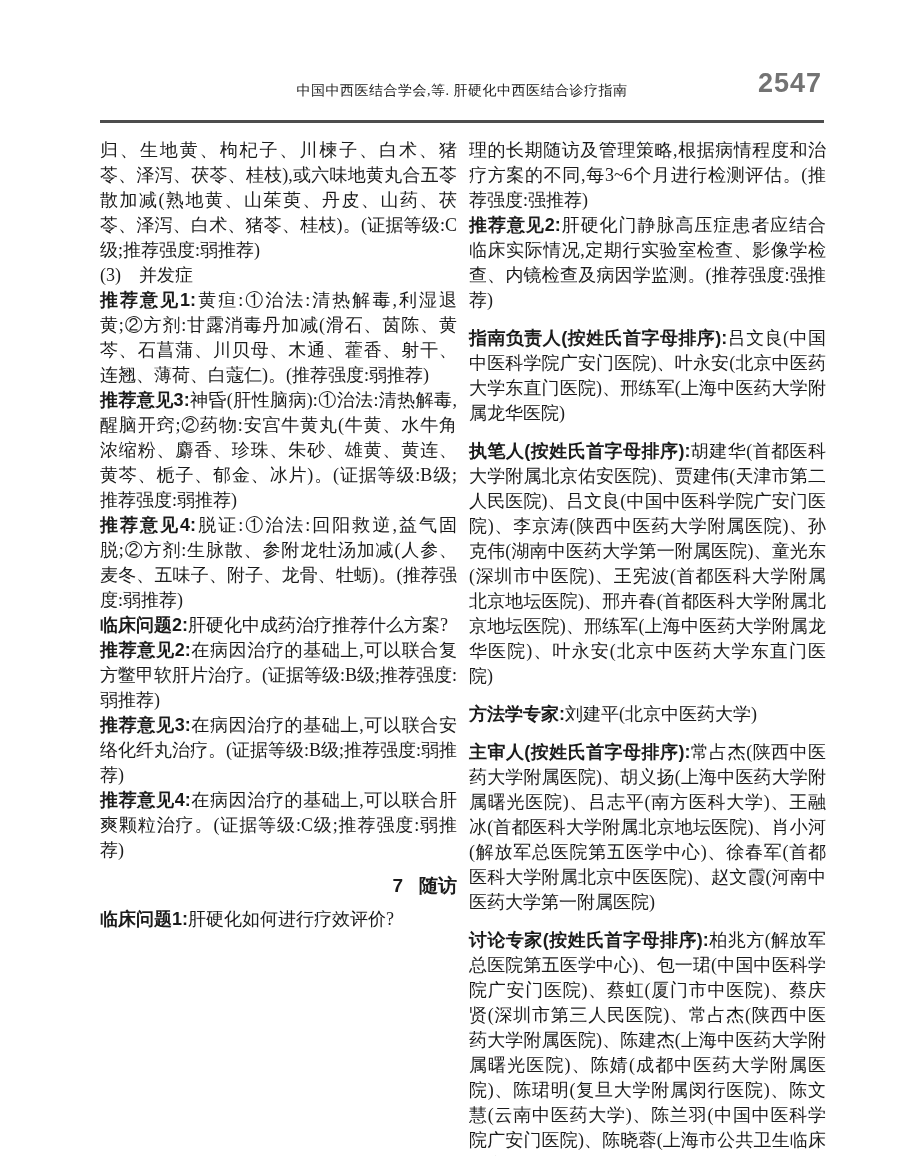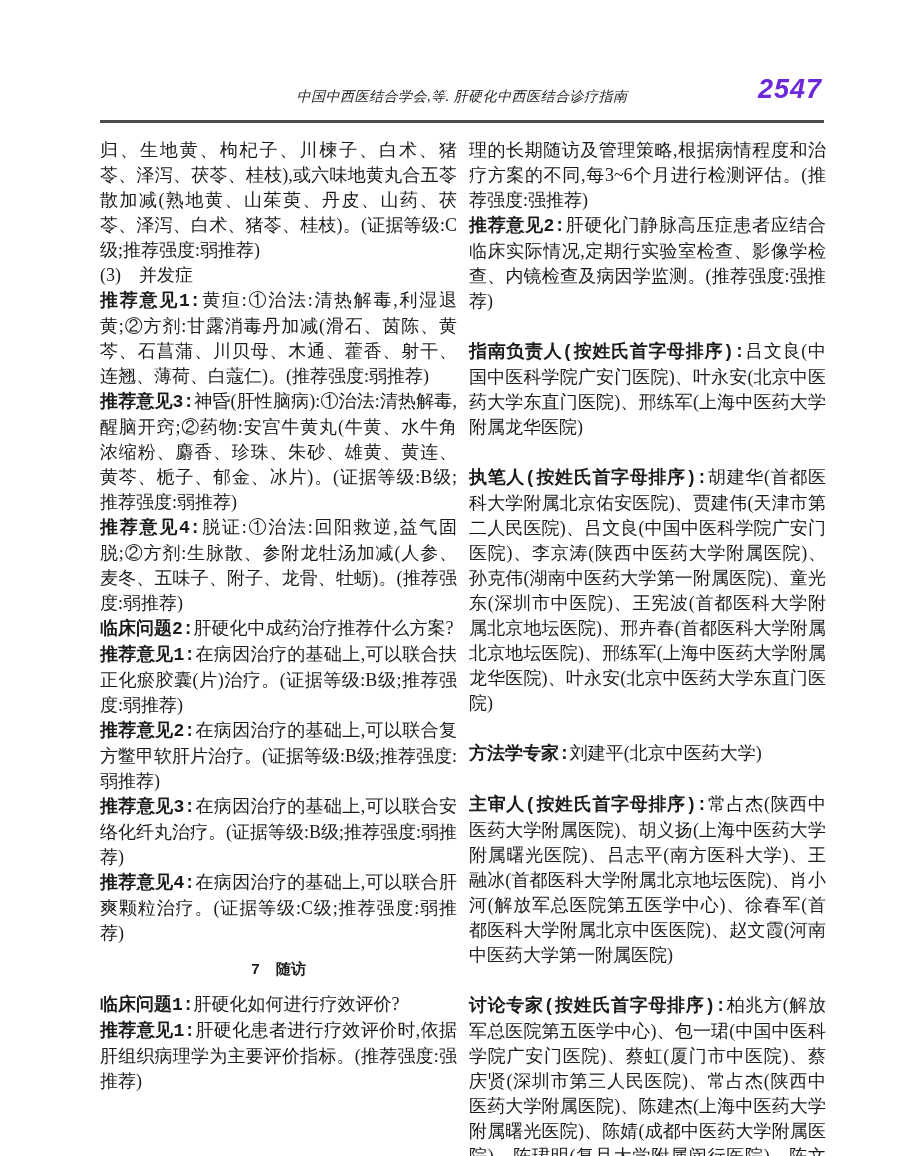--- a/index.html
+++ b/index.html
@@ -2,43 +2,43 @@
 <html><head>
 <meta charset="utf-8">
 <style>
   html,body{margin:0;padding:0;}
   body{
     width:924px;height:1156px;background:#ffffff;
     font-family:"Liberation Serif","DejaVu Serif",serif;
     color:#1b1b1b;
   }
   .page{position:relative;width:924px;height:1156px;background:#ffffff;overflow:hidden;}
-  .header{position:absolute;left:100px;top:78px;width:724px;height:34px;font-style:italic;}
+  .header{position:absolute;left:100px;top:72px;width:724px;height:34px;}
   .running-title{
     display:block;text-align:center;font-size:14px;letter-spacing:.5px;
     color:#222;padding-top:10px;
   }
   .page-number{
     position:absolute;right:2px;top:-4px;
     font-family:"Liberation Sans","DejaVu Sans",sans-serif;
-    font-size:27px;font-weight:600;letter-spacing:1px;color:#6d28d9;
+    font-size:27px;font-weight:600;letter-spacing:1px;color:#737373;
   }
   .rule{position:absolute;left:100px;top:120px;width:724px;height:3px;background:#4d4d4d;}
   .content{position:absolute;left:100px;top:138px;width:726px;display:flex;gap:12px;}
   .col{width:357px;font-size:18px;line-height:25px;text-align:justify;text-justify:inter-character;}
   p.para{margin:0;padding:0;}
-  p.gap{margin-top:25px;}
+  p.gap{margin-top:13px;}
   .label{
-    font-family:Liberation Mono, monospace;
+    font-family:Liberation Sans, sans-serif;
     font-weight:bold;font-style:normal;
   }
   p.section{
     margin:10px 0 9px 0;
     font-family:"Liberation Sans","DejaVu Sans",sans-serif;
-    font-weight:bold;font-size:15px;text-align:center;
+    font-weight:bold;font-size:19px;text-align:right;
   }
   p.section .label{margin-right:16px;}
   p.kai .text{}
 </style>
 </head>
 <body>
 
 <div class="page">
   <div class="header">
     <span class="running-title">中国中西医结合学会,等. 肝硬化中西医结合诊疗指南</span>
@@ -46,27 +46,25 @@
   </div>
   <div class="rule"></div>
   <div class="content">
     <div class="col">
         <p class="para"><span class="text">归、生地黄、枸杞子、川楝子、白术、猪苓、泽泻、茯苓、桂枝),或六味地黄丸合五苓散加减(熟地黄、山茱萸、丹皮、山药、茯苓、泽泻、白术、猪苓、桂枝)。(证据等级:C级;推荐强度:弱推荐)</span></p>
         <p class="para kai"><span class="text">(3)　并发症</span></p>
         <p class="para"><b class="label">推荐意见1:</b><span class="text">黄疸:①治法:清热解毒,利湿退黄;②方剂:甘露消毒丹加减(滑石、茵陈、黄芩、石菖蒲、川贝母、木通、藿香、射干、连翘、薄荷、白蔻仁)。(推荐强度:弱推荐)</span></p>
         <p class="para"><b class="label">推荐意见3:</b><span class="text">神昏(肝性脑病):①治法:清热解毒,醒脑开窍;②药物:安宫牛黄丸(牛黄、水牛角浓缩粉、麝香、珍珠、朱砂、雄黄、黄连、黄芩、栀子、郁金、冰片)。(证据等级:B级;推荐强度:弱推荐)</span></p>
         <p class="para"><b class="label">推荐意见4:</b><span class="text">脱证:①治法:回阳救逆,益气固脱;②方剂:生脉散、参附龙牡汤加减(人参、麦冬、五味子、附子、龙骨、牡蛎)。(推荐强度:弱推荐)</span></p>
         <p class="para"><b class="label">临床问题2:</b><span class="text">肝硬化中成药治疗推荐什么方案?</span></p>
-        <p class="para"><b class="label">推荐意见1:</b><span class="text">在病因治疗的基础上,可以联合扶正化瘀胶囊(片)治疗。(证据等级:B级;推荐强度:弱推荐)</span></p>
         <p class="para"><b class="label">推荐意见2:</b><span class="text">在病因治疗的基础上,可以联合复方鳖甲软肝片治疗。(证据等级:B级;推荐强度:弱推荐)</span></p>
         <p class="para"><b class="label">推荐意见3:</b><span class="text">在病因治疗的基础上,可以联合安络化纤丸治疗。(证据等级:B级;推荐强度:弱推荐)</span></p>
         <p class="para"><b class="label">推荐意见4:</b><span class="text">在病因治疗的基础上,可以联合肝爽颗粒治疗。(证据等级:C级;推荐强度:弱推荐)</span></p>
         <p class="para section"><b class="label">7</b><span class="text">随访</span></p>
         <p class="para"><b class="label">临床问题1:</b><span class="text">肝硬化如何进行疗效评价?</span></p>
-        <p class="para"><b class="label">推荐意见1:</b><span class="text">肝硬化患者进行疗效评价时,依据肝组织病理学为主要评价指标。(推荐强度:强推荐)</span></p>
       </div>
     <div class="col">
         <p class="para"><span class="text">理的长期随访及管理策略,根据病情程度和治疗方案的不同,每3~6个月进行检测评估。(推荐强度:强推荐)</span></p>
         <p class="para"><b class="label">推荐意见2:</b><span class="text">肝硬化门静脉高压症患者应结合临床实际情况,定期行实验室检查、影像学检查、内镜检查及病因学监测。(推荐强度:强推荐)</span></p>
         <p class="para kai gap"><b class="label">指南负责人(按姓氏首字母排序):</b><span class="text">吕文良(中国中医科学院广安门医院)、叶永安(北京中医药大学东直门医院)、邢练军(上海中医药大学附属龙华医院)</span></p>
         <p class="para kai gap"><b class="label">执笔人(按姓氏首字母排序):</b><span class="text">胡建华(首都医科大学附属北京佑安医院)、贾建伟(天津市第二人民医院)、吕文良(中国中医科学院广安门医院)、李京涛(陕西中医药大学附属医院)、孙克伟(湖南中医药大学第一附属医院)、童光东(深圳市中医院)、王宪波(首都医科大学附属北京地坛医院)、邢卉春(首都医科大学附属北京地坛医院)、邢练军(上海中医药大学附属龙华医院)、叶永安(北京中医药大学东直门医院)</span></p>
         <p class="para kai gap"><b class="label">方法学专家:</b><span class="text">刘建平(北京中医药大学)</span></p>
         <p class="para kai gap"><b class="label">主审人(按姓氏首字母排序):</b><span class="text">常占杰(陕西中医药大学附属医院)、胡义扬(上海中医药大学附属曙光医院)、吕志平(南方医科大学)、王融冰(首都医科大学附属北京地坛医院)、肖小河(解放军总医院第五医学中心)、徐春军(首都医科大学附属北京中医医院)、赵文霞(河南中医药大学第一附属医院)</span></p>
         <p class="para kai gap"><b class="label">讨论专家(按姓氏首字母排序):</b><span class="text">柏兆方(解放军总医院第五医学中心)、包一珺(中国中医科学院广安门医院)、蔡虹(厦门市中医院)、蔡庆贤(深圳市第三人民医院)、常占杰(陕西中医药大学附属医院)、陈建杰(上海中医药大学附属曙光医院)、陈婧(成都中医药大学附属医院)、陈珺明(复旦大学附属闵行医院)、陈文慧(云南中医药大学)、陈兰羽(中国中医科学院广安门医院)、陈晓蓉(上海市公共卫生临床中心)、陈艳(中国中医科学院西苑医院)、陈萦晅(上海交通大学医学院附属仁济医院)、陈源文(上海交通大学医学院附属新华医院)、陈泽雄(中山大学附属第一医院)、陈新(澳门大学)、陈秋叶(中国中医科学院广安门医</span></p>
       </div>

